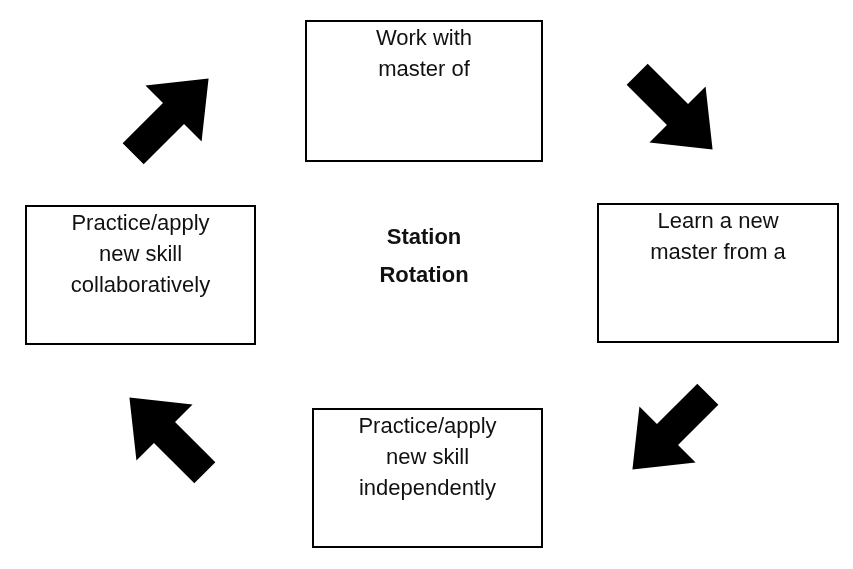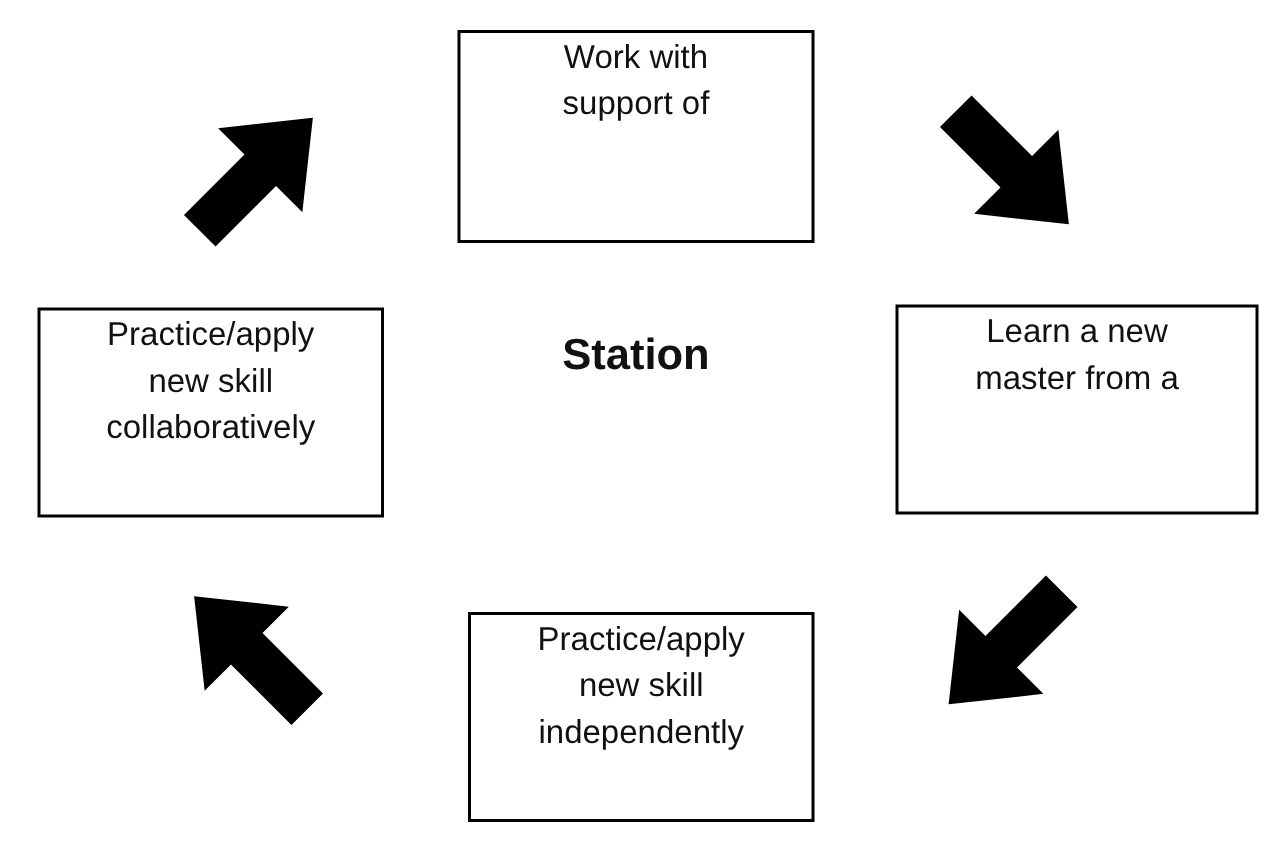--- a/index.html
+++ b/index.html
@@ -33,21 +33,21 @@
   .box-bottom { left: 312px; top: 408px; width: 231px; height: 140px; }
   .box-left   { left: 25px;  top: 205px; width: 231px; height: 140px; }
   .center-title {
     position: absolute;
     left: 305px;
     top: 218px;
     width: 238px;
     text-align: center;
   }
   .center-title .title-line {
-    font-size: 29px;
+    font-size: 22px;
     line-height: 38px;
     font-weight: 700;
     color: #111111;
   }
   .arrow {
     position: absolute;
     width: 124px;
     height: 124px;
   }
   .arrow svg { display: block; width: 100%; height: 100%; }
@@ -57,21 +57,21 @@
   .arrow-bottom-right { left: 609px; top: 369px; }
   .arrow-bottom-left  { left: 106px; top: 374px; }
 </style>
 </head>
 <body>
 
 <div class="canvas">
 
   <div class="station-box box-top">
     <div class="line">Work with</div>
-    <div class="line">support of</div>
+    <div class="line">master of</div>
   </div>
 
   <div class="station-box box-right">
     <div class="line">Learn a new</div>
     <div class="line">master from a</div>
   </div>
 
   <div class="station-box box-bottom">
     <div class="line">Practice/apply</div>
     <div class="line">new skill</div>
@@ -79,20 +79,21 @@
   </div>
 
   <div class="station-box box-left">
     <div class="line">Practice/apply</div>
     <div class="line">new skill</div>
     <div class="line">collaboratively</div>
   </div>
 
   <div class="center-title">
     <div class="title-line">Station</div>
+    <div class="title-line">Rotation</div>
   </div>
 
   <div class="arrow arrow-top-left">
     <svg viewBox="0 0 100 100" aria-hidden="true">
       <polygon points="8,38 54,38 54,18 94,50 54,82 54,62 8,62" transform="rotate(-45 50 50)"></polygon>
     </svg>
   </div>
 
   <div class="arrow arrow-top-right">
     <svg viewBox="0 0 100 100" aria-hidden="true">

